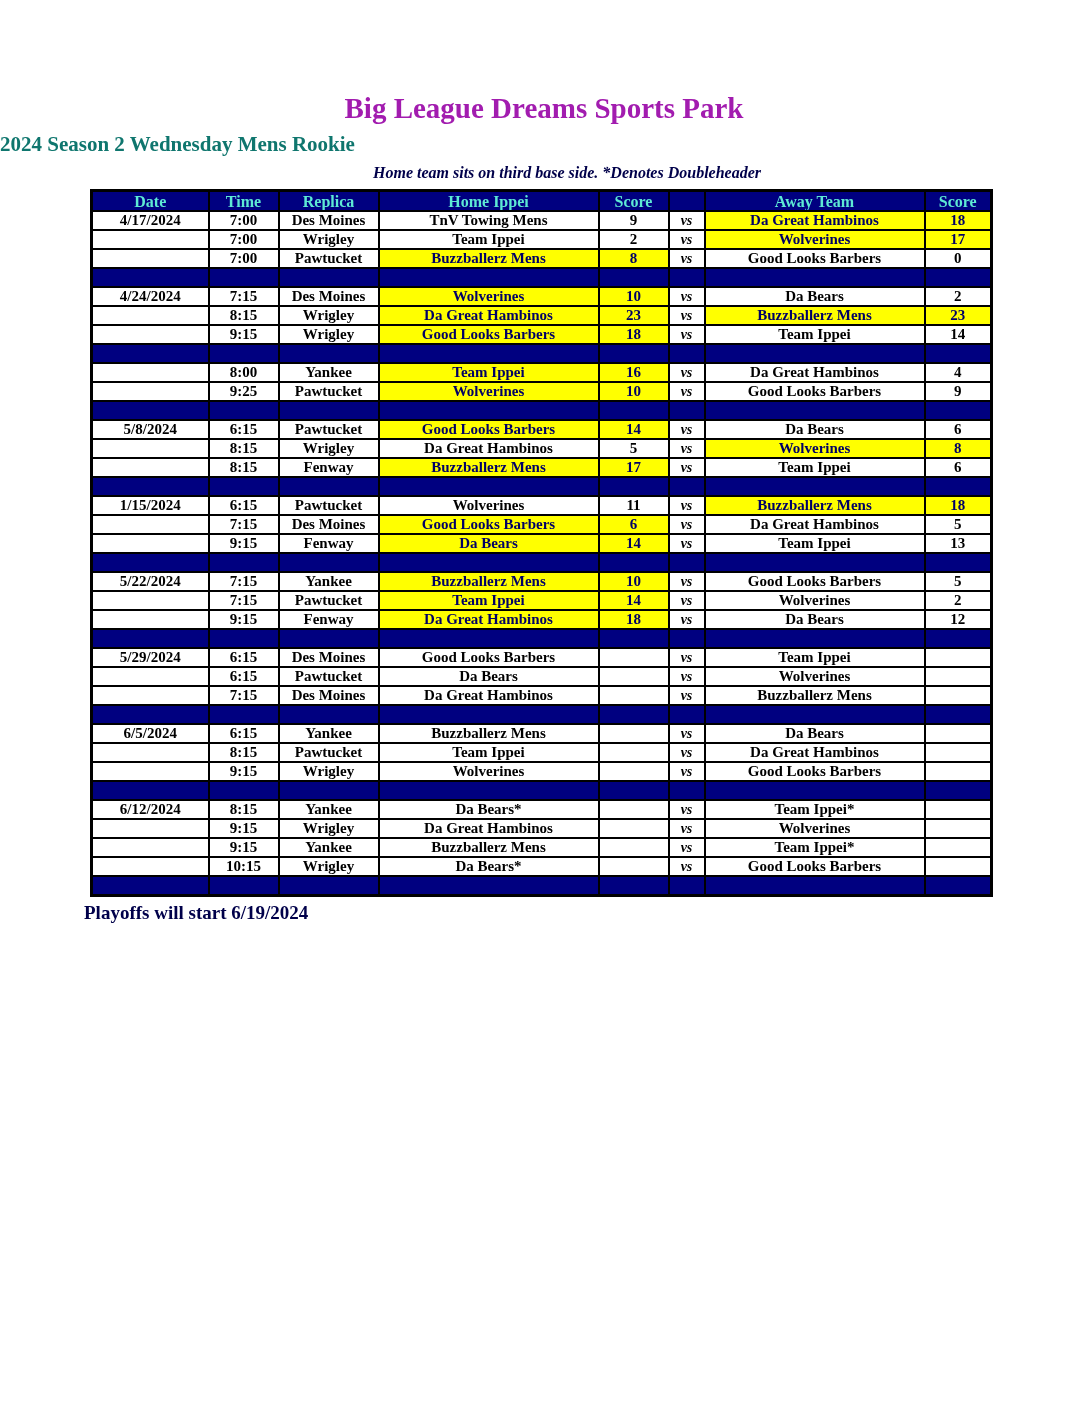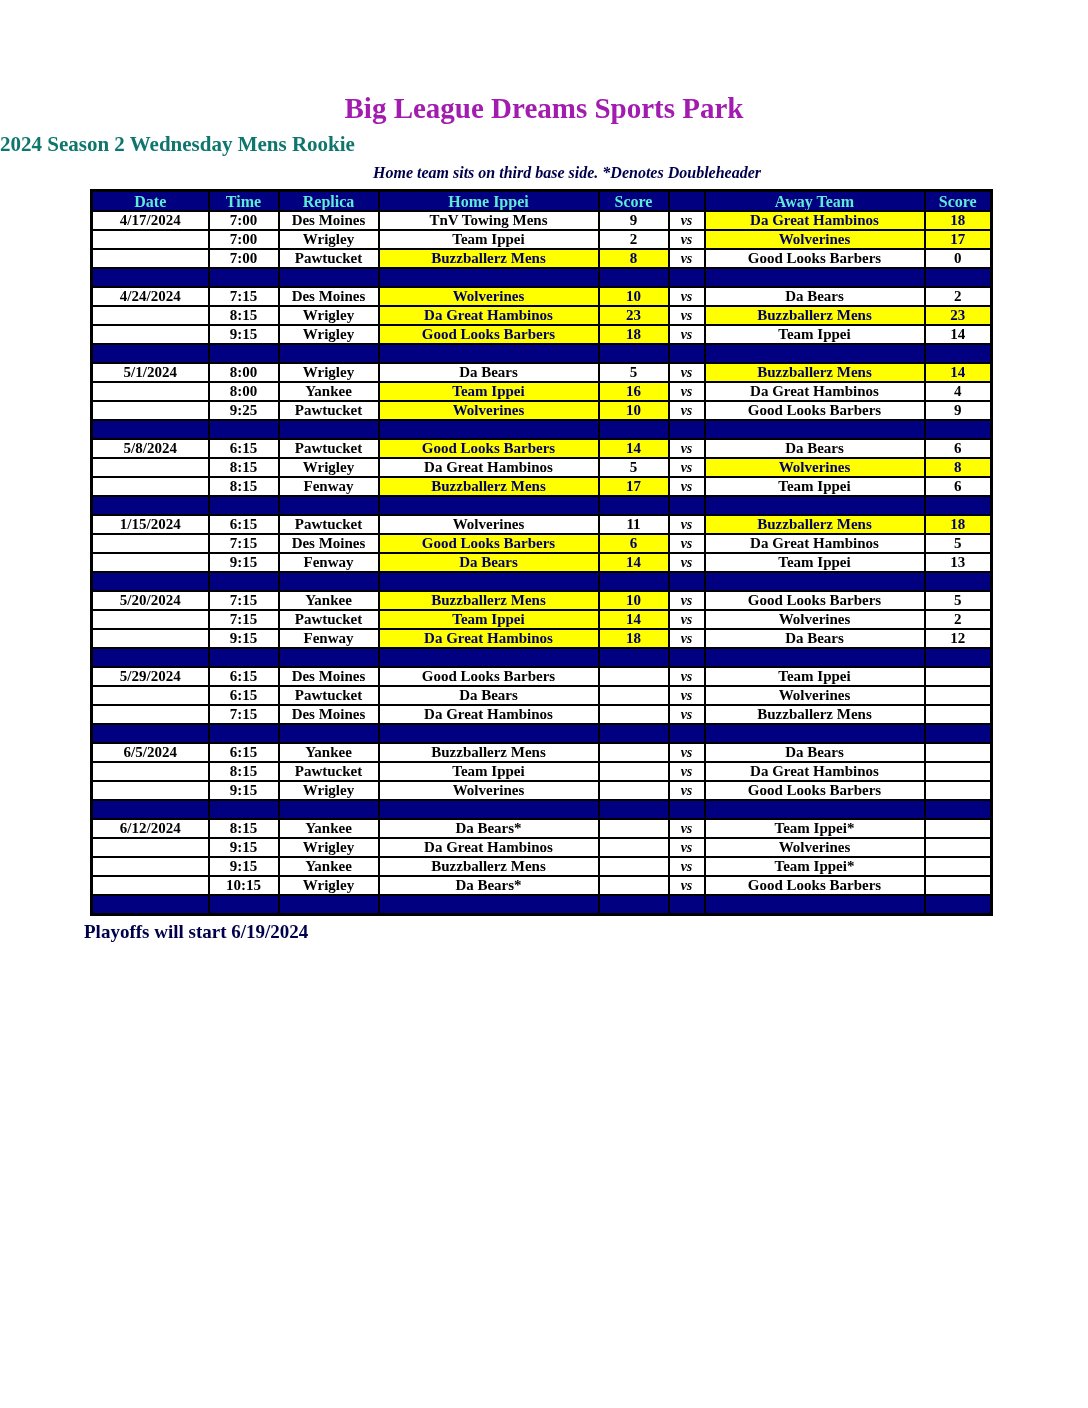--- a/index.html
+++ b/index.html
@@ -149,30 +149,20 @@
           <td class="sep"></td>
           <td class="sep"></td>
           <td class="sep"></td>
           <td class="sep"></td>
           <td class="sep"></td>
           <td class="sep"></td>
           <td class="sep"></td>
           <td class="sep"></td>
         </tr>
         <tr>
-          <td>5/1/2024</td>
-          <td>8:00</td>
-          <td>Wrigley</td>
-          <td>Da Bears</td>
-          <td>5</td>
-          <td class="vs">vs</td>
-          <td class="hl">Buzzballerz Mens</td>
-          <td class="hl">14</td>
-        </tr>
-        <tr>
           <td></td>
           <td>8:00</td>
           <td>Yankee</td>
           <td class="hl">Team Ippei</td>
           <td class="hl">16</td>
           <td class="vs">vs</td>
           <td>Da Great Hambinos</td>
           <td>4</td>
         </tr>
         <tr>
@@ -269,21 +259,21 @@
           <td class="sep"></td>
           <td class="sep"></td>
           <td class="sep"></td>
           <td class="sep"></td>
           <td class="sep"></td>
           <td class="sep"></td>
           <td class="sep"></td>
           <td class="sep"></td>
         </tr>
         <tr>
-          <td>5/20/2024</td>
+          <td>5/22/2024</td>
           <td>7:15</td>
           <td>Yankee</td>
           <td class="hl">Buzzballerz Mens</td>
           <td class="hl">10</td>
           <td class="vs">vs</td>
           <td>Good Looks Barbers</td>
           <td>5</td>
         </tr>
         <tr>
           <td></td>

